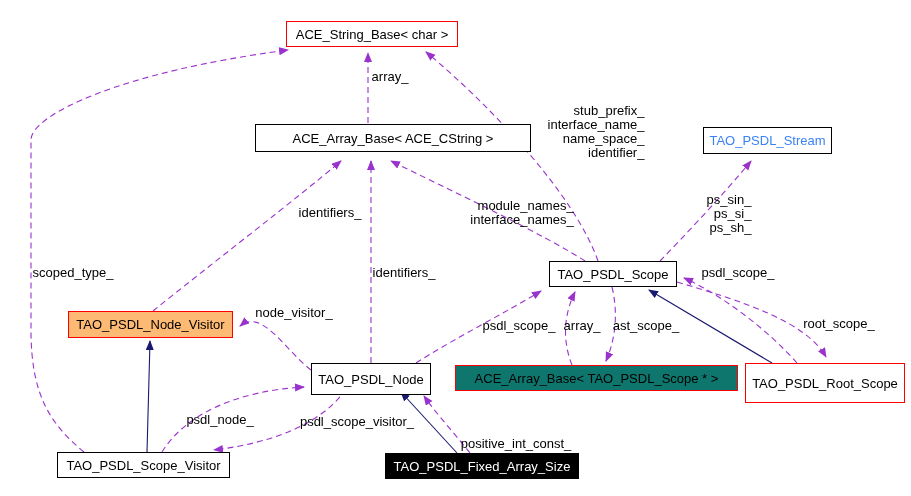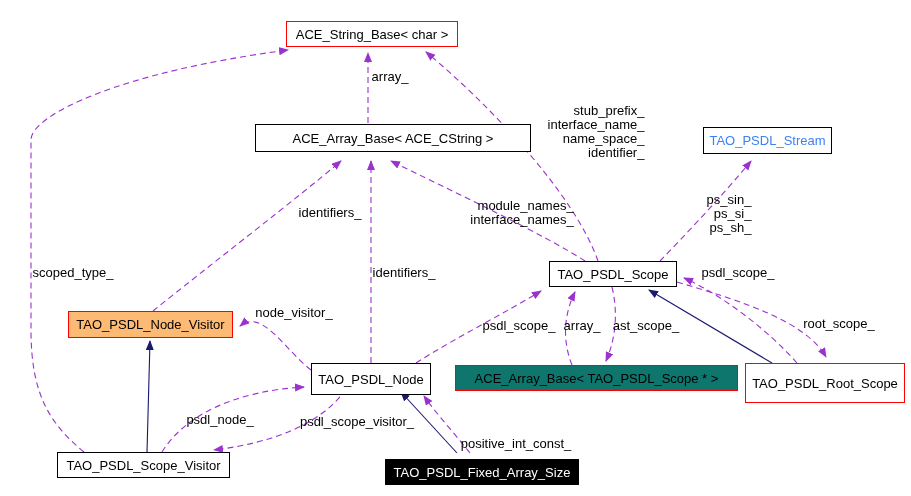--- a/index.html
+++ b/index.html
@@ -67,21 +67,21 @@
   <div id="node-layer">
       <div class="node" style="left: 286px; top: 21px; width: 172px; height: 26px; border: 1.5px solid rgb(255, 0, 0); background: rgb(255, 255, 255); color: rgb(0, 0, 0);">ACE_String_Base&lt; char &gt;</div>
       <div class="node" style="left: 255px; top: 124px; width: 276px; height: 28px; border: 1px solid rgb(0, 0, 0); background: rgb(255, 255, 255); color: rgb(0, 0, 0);">ACE_Array_Base&lt; ACE_CString &gt;</div>
       <div class="node" style="left: 703px; top: 127px; width: 129px; height: 27px; border: 1px solid rgb(0, 0, 0); background: rgb(255, 255, 255); color: #3b82f6;">TAO_PSDL_Stream</div>
       <div class="node" style="left: 549px; top: 261px; width: 128px; height: 26px; border: 1px solid rgb(0, 0, 0); background: rgb(255, 255, 255); color: rgb(0, 0, 0);">TAO_PSDL_Scope</div>
       <div class="node" style="left: 68px; top: 311px; width: 165px; height: 27px; border: 1.5px solid rgb(255, 0, 0); background: #fdba74; color: rgb(0, 0, 0);">TAO_PSDL_Node_Visitor</div>
       <div class="node" style="left: 311px; top: 363px; width: 120px; height: 32px; border: 1px solid rgb(0, 0, 0); background: rgb(255, 255, 255); color: rgb(0, 0, 0);">TAO_PSDL_Node</div>
       <div class="node" style="left: 455px; top: 365px; width: 283px; height: 26px; border: 1.5px solid rgb(255, 0, 0); background: #0f766e; color: rgb(0, 0, 0);">ACE_Array_Base&lt; TAO_PSDL_Scope * &gt;</div>
       <div class="node" style="left: 745px; top: 363px; width: 160px; height: 40px; border: 1.5px solid rgb(255, 0, 0); background: rgb(255, 255, 255); color: rgb(0, 0, 0);">TAO_PSDL_Root_Scope</div>
       <div class="node" style="left: 57px; top: 452px; width: 173px; height: 26px; border: 1px solid rgb(0, 0, 0); background: rgb(255, 255, 255); color: rgb(0, 0, 0);">TAO_PSDL_Scope_Visitor</div>
-      <div class="node" style="left: 385px; top: 453px; width: 194px; height: 26px; border: 1px solid rgb(0, 0, 0); background: rgb(0, 0, 0); color: rgb(255, 255, 255); margin-top: 6px;">TAO_PSDL_Fixed_Array_Size</div>
+      <div class="node" style="left: 385px; top: 453px; width: 194px; height: 26px; border: 1px solid rgb(0, 0, 0); background: rgb(0, 0, 0); color: rgb(255, 255, 255);">TAO_PSDL_Fixed_Array_Size</div>
     </div>
   <div id="label-layer">
       <div class="edge-label" style="left: 390px; top: 70px;">
         <div>array_</div>
       </div>
       <div class="edge-label" style="left: 596px; top: 104px;">
         <div>stub_prefix_</div>
         <div>interface_name_</div>
         <div>name_space_</div>
         <div>identifier_</div>

